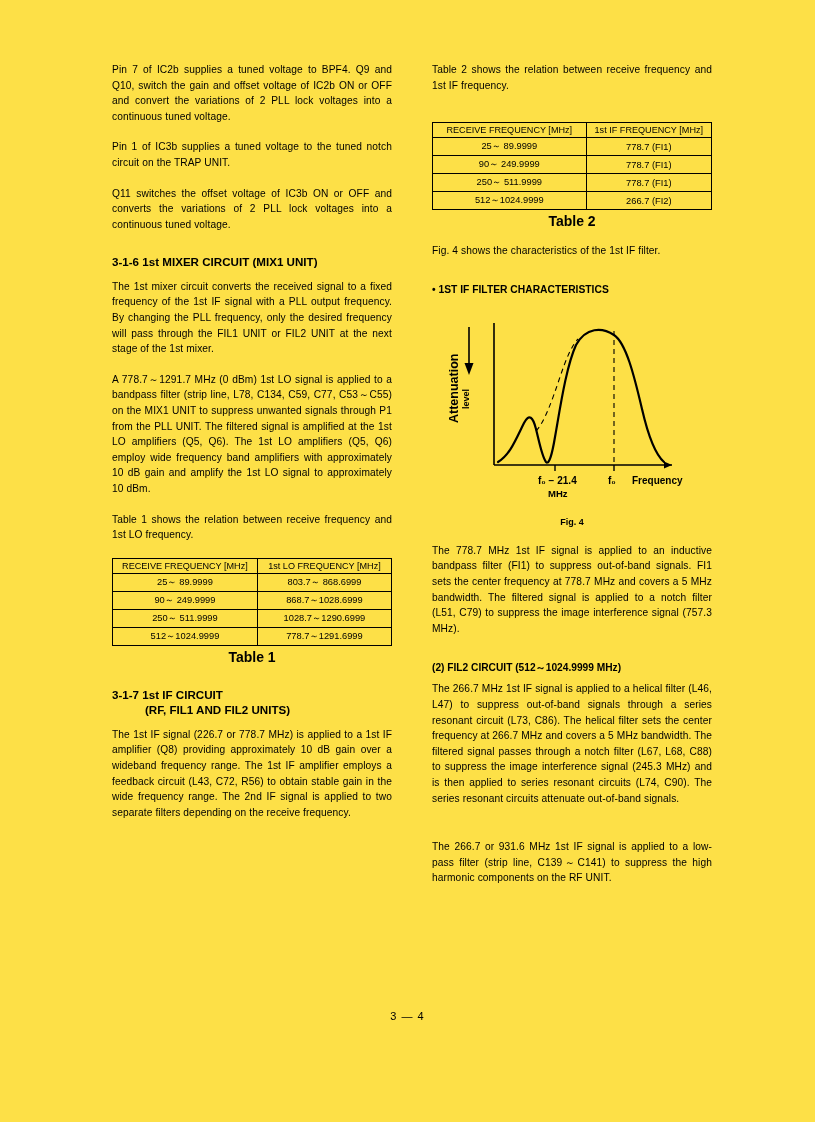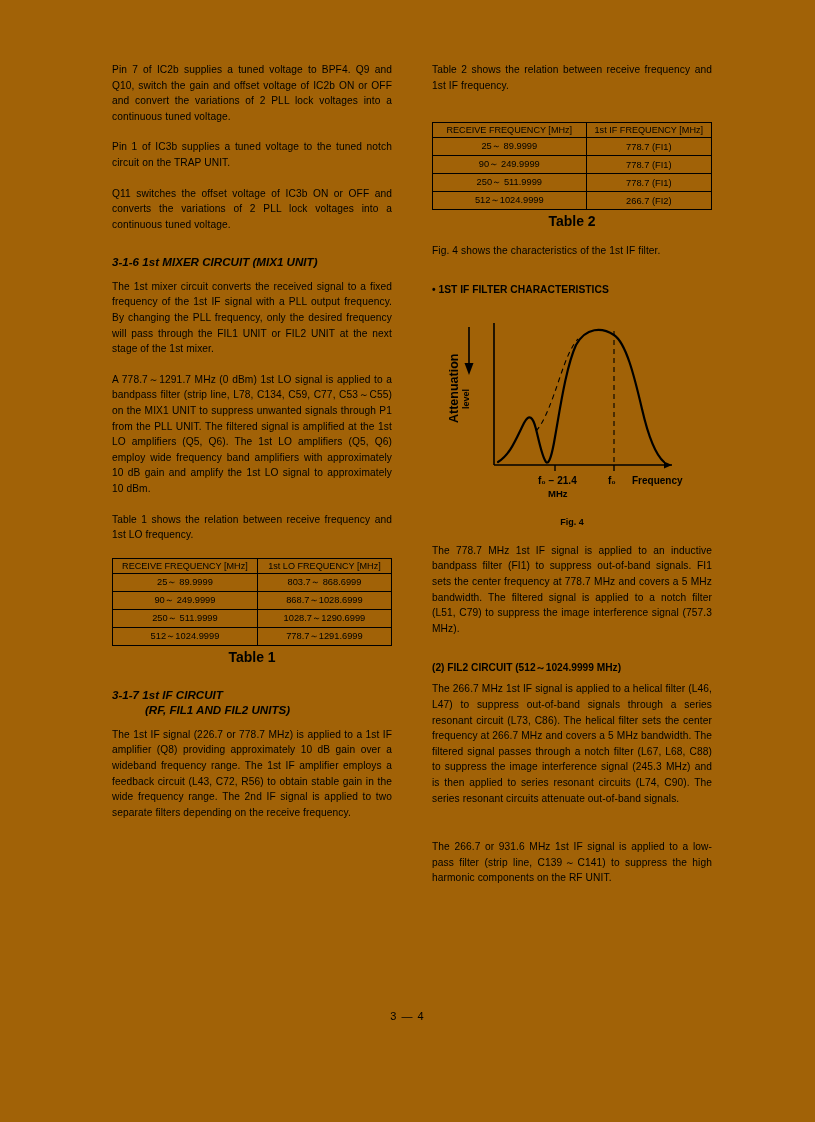--- a/index.html
+++ b/index.html
@@ -13,21 +13,21 @@
     font-family: "Liberation Sans", sans-serif;
     color: #000;
     position: relative;
     overflow: hidden;
   }
   .page {
     position: absolute;
     left: 0; top: 0;
     width: 815px;
     height: 1122px;
-    background: #a16207;
+    background: #fde047;
   }
   .columns {
     position: absolute;
     left: 112px;
     top: 62px;
     width: 600px;
   }
   .col {
     width: 280px;
     float: left;
@@ -38,21 +38,20 @@
     line-height: 15.6px;
     text-align: justify;
     margin: 0 0 15px 0;
     letter-spacing: 0.1px;
   }
   h3.section {
     font-size: 11.6px;
     font-weight: bold;
     margin: 22px 0 9px 0;
     line-height: 15.5px;
-    font-style: italic;
   }
   h3.section .indent {
     display: block;
     padding-left: 33px;
   }
   h4.subsection {
     font-size: 10.2px;
     font-weight: bold;
     margin: 0 0 6px 0;
   }

